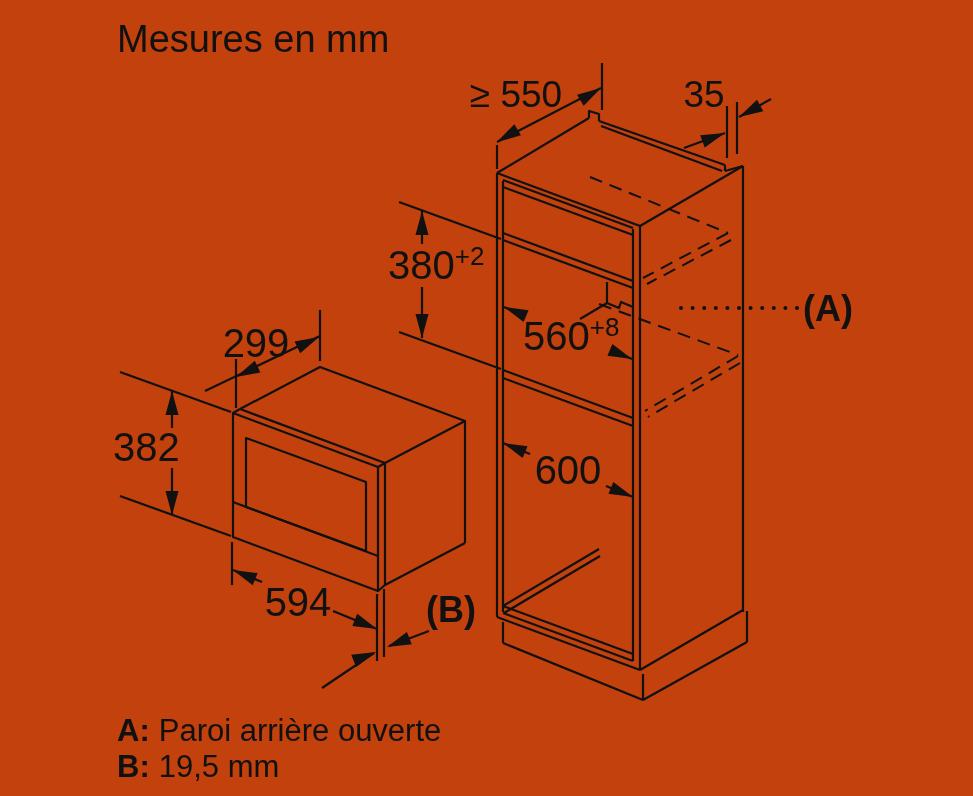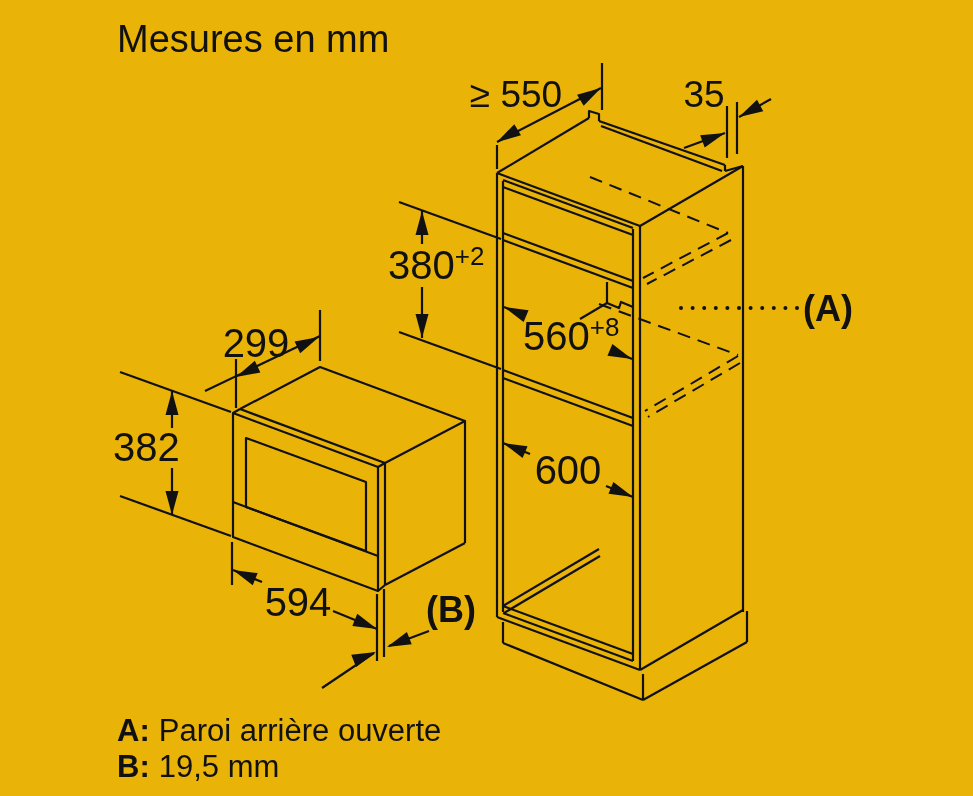--- a/index.html
+++ b/index.html
@@ -1,16 +1,16 @@
 <!DOCTYPE html>
 <html><head>
 <meta charset="utf-8">
 <style>
   html,body{margin:0;padding:0;background:#fff;}
-  #stage{position:relative;width:973px;height:796px;background:#eab308;overflow:hidden;}
+  #stage{position:relative;width:973px;height:796px;background:#c2410c;overflow:hidden;}
   svg{position:absolute;left:0;top:0;}
   text{font-family:"Liberation Sans", sans-serif;fill:#111;}
   .title{font-size:38px;}
   .dim{font-size:40px;}
   .dim-sm{font-size:37px;}
   .sup{font-size:26px;}
   .callout{font-size:36px;font-weight:bold;}
   .legend{font-size:31px;}
   .b{font-weight:bold;}
 </style>

